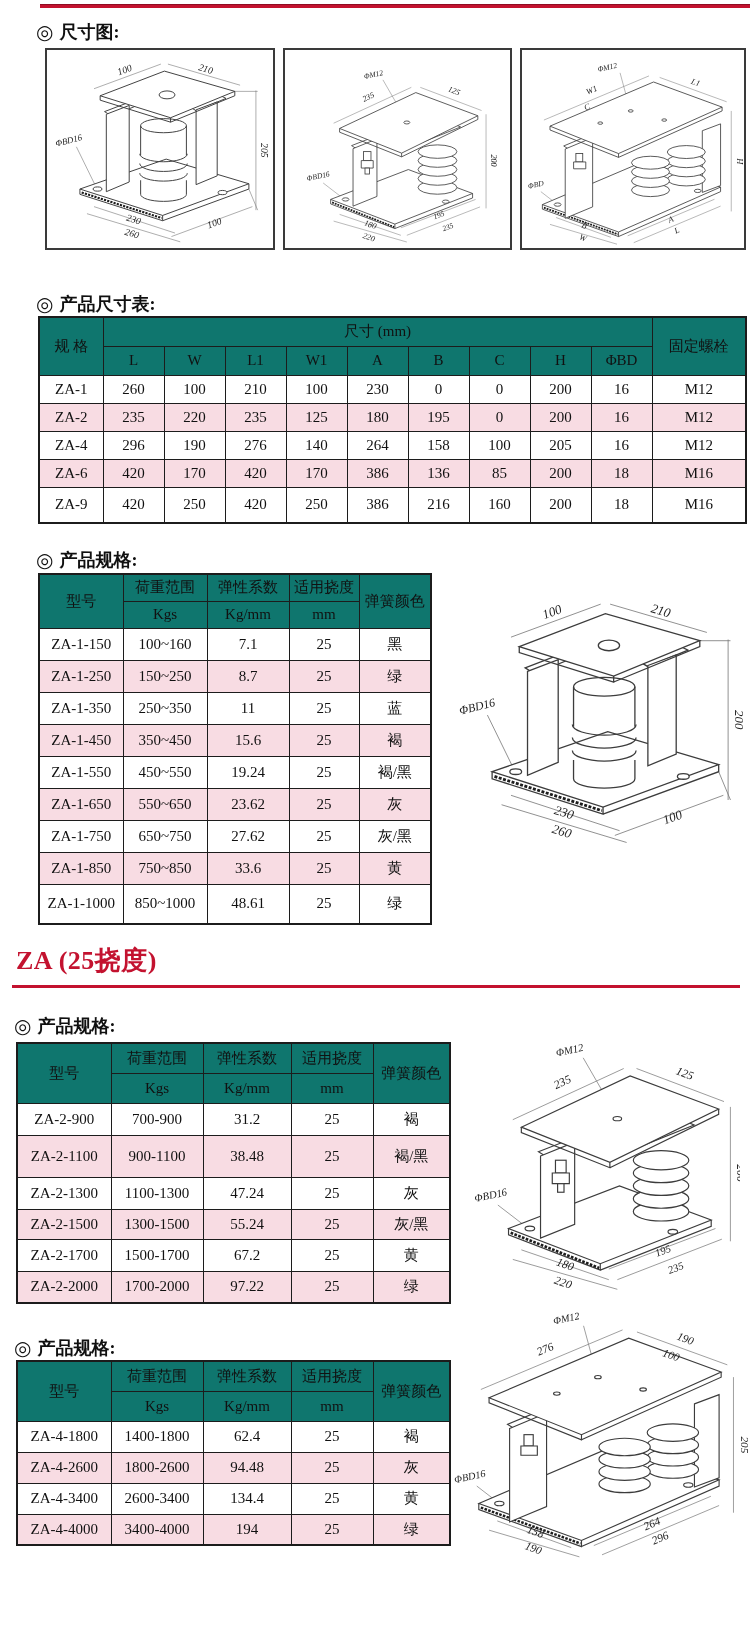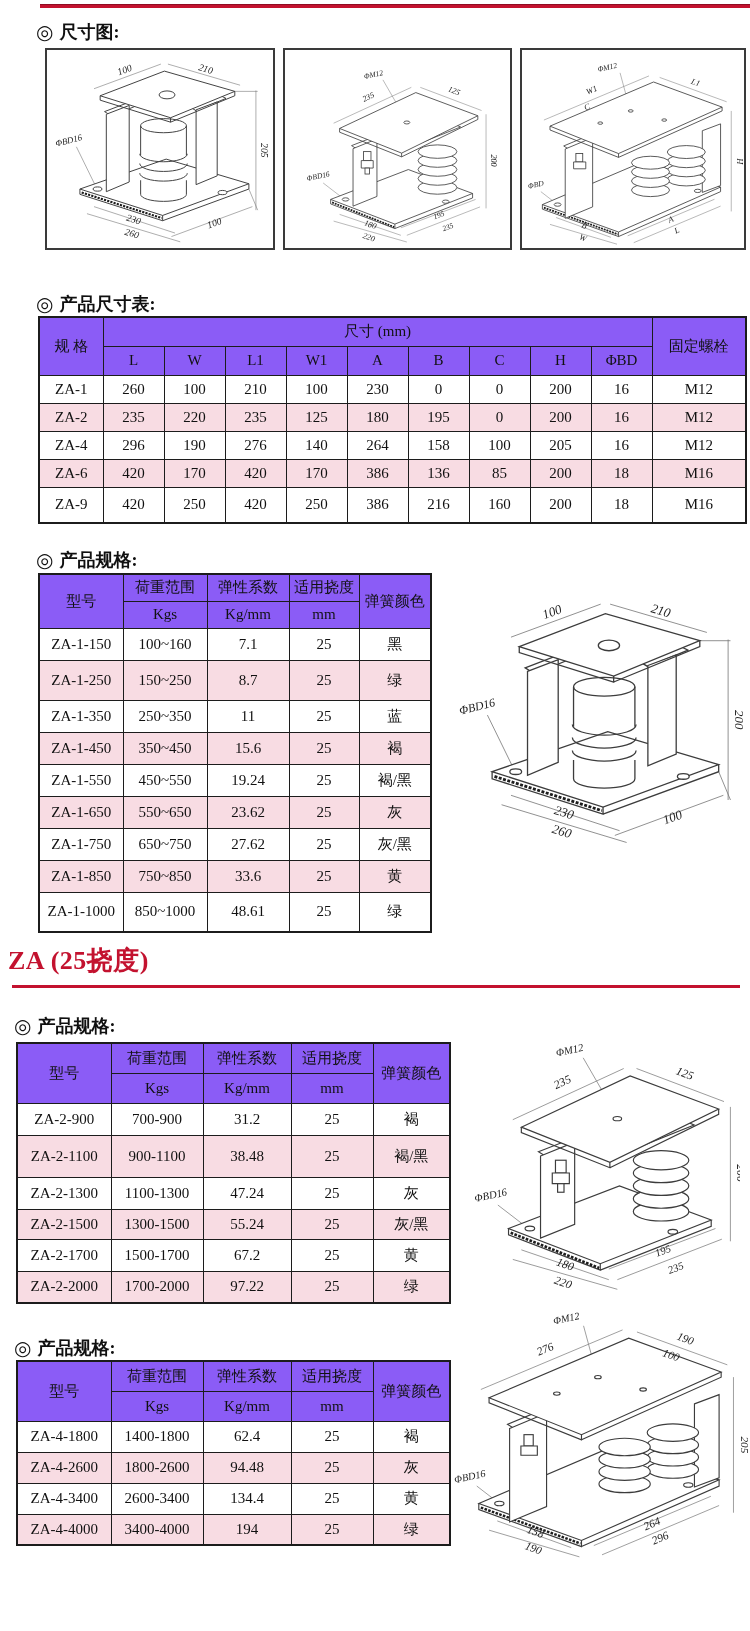--- a/index.html
+++ b/index.html
@@ -9,21 +9,21 @@
   .topline{background:#c3122f;border-top:1px solid #8f0c22;}
   .sec-head{display:flex;align-items:center;gap:6px;font-weight:bold;font-size:18px;color:#101010;}
   .bullet{font-size:20px;font-weight:normal;line-height:1;}
   .series-head{font-weight:bold;font-size:26px;color:#c3122f;letter-spacing:0.5px;}
   .red-underline{background:#c3122f;}
   .draw-box{border:2px solid #3a3a3a;background:#fff;box-sizing:border-box;}
   table{border-collapse:collapse;table-layout:fixed;}
   td,th{border:1px solid #1c1c1c;text-align:center;vertical-align:middle;
         font-size:15px;font-weight:normal;padding:0 2px;overflow:hidden;}
   .tbl{border:2px solid #1c1c1c;}
-  thead th{background:#8b5cf6;}
+  thead th{background:#0f766e;}
   tbody tr:nth-of-type(even) td{background:#f8dce3;}
   .dim{font:italic 11px "Liberation Serif",serif;fill:#1d1d1d;}
   .dim-s{font:italic 10px "Liberation Serif",serif;fill:#1d1d1d;}
   svg{display:block;}
 </style>
 </head>
 <body>
 
 <svg width="0" height="0" style="position:absolute">
   <defs>
@@ -304,21 +304,21 @@
     </thead>
     <tbody>
 
     <tr style="height:32px;">
           <td>ZA-1-150</td>
           <td>100~160</td>
           <td>7.1</td>
           <td>25</td>
           <td>黑</td>
         </tr>
-        <tr style="height:40px;border-radius:11px;">
+        <tr style="height:32px;border-radius:11px;">
           <td>ZA-1-250</td>
           <td>150~250</td>
           <td>8.7</td>
           <td>25</td>
           <td>绿</td>
         </tr>
         <tr style="height:32px;">
           <td>ZA-1-350</td>
           <td>250~350</td>
           <td>11</td>
@@ -374,21 +374,21 @@
     <use href="#art-tall"></use>
     <text class="dim" x="176" y="25" text-anchor="middle" transform="rotate(16 176 25)">210</text>
     <text class="dim" x="86" y="26" text-anchor="middle" transform="rotate(-20 86 26)">100</text>
     <text class="dim" x="240" y="114" text-anchor="middle" transform="rotate(90 240 114)">200</text>
     <text class="dim" x="94" y="196" text-anchor="middle" transform="rotate(17 94 196)">230</text>
     <text class="dim" x="92" y="212" text-anchor="middle" transform="rotate(17 92 212)">260</text>
     <text class="dim" x="188" y="200" text-anchor="middle" transform="rotate(-20 188 200)">100</text>
     <text class="dim-s" x="22" y="106" text-anchor="middle" transform="rotate(-14 22 106)">ΦBD16</text>
   </svg>
 
-  <div class="abs series-head" style="left:8px;top:943px;">ZA (25挠度)</div>
+  <div class="abs series-head" style="left:16px;top:943px;">ZA (25挠度)</div>
   <div class="abs red-underline" style="left:12px;top:985px;width:728px;height:3px;"></div>
 
   <div class="abs sec-head" style="left:14px;top:1014px;">
     <span class="bullet">◎</span>
     <span>产品规格:</span>
   </div>
 
   <table class="abs tbl" style="left:16px;top:1042px;width:433px;">
     <colgroup>
         <col style="width:94px">

